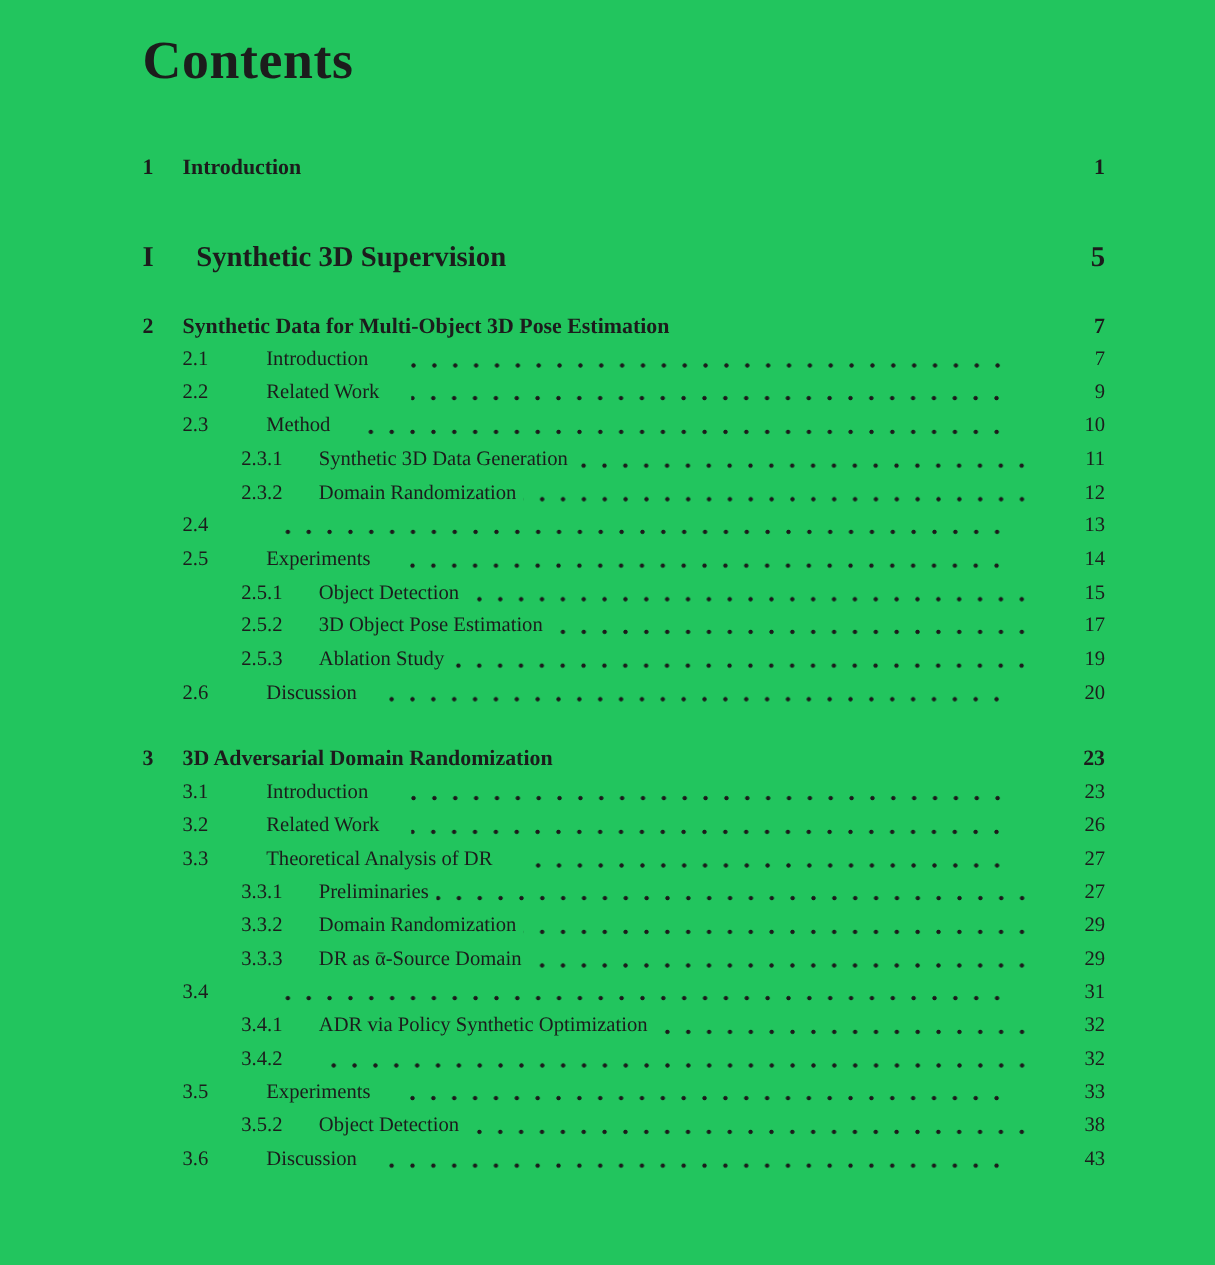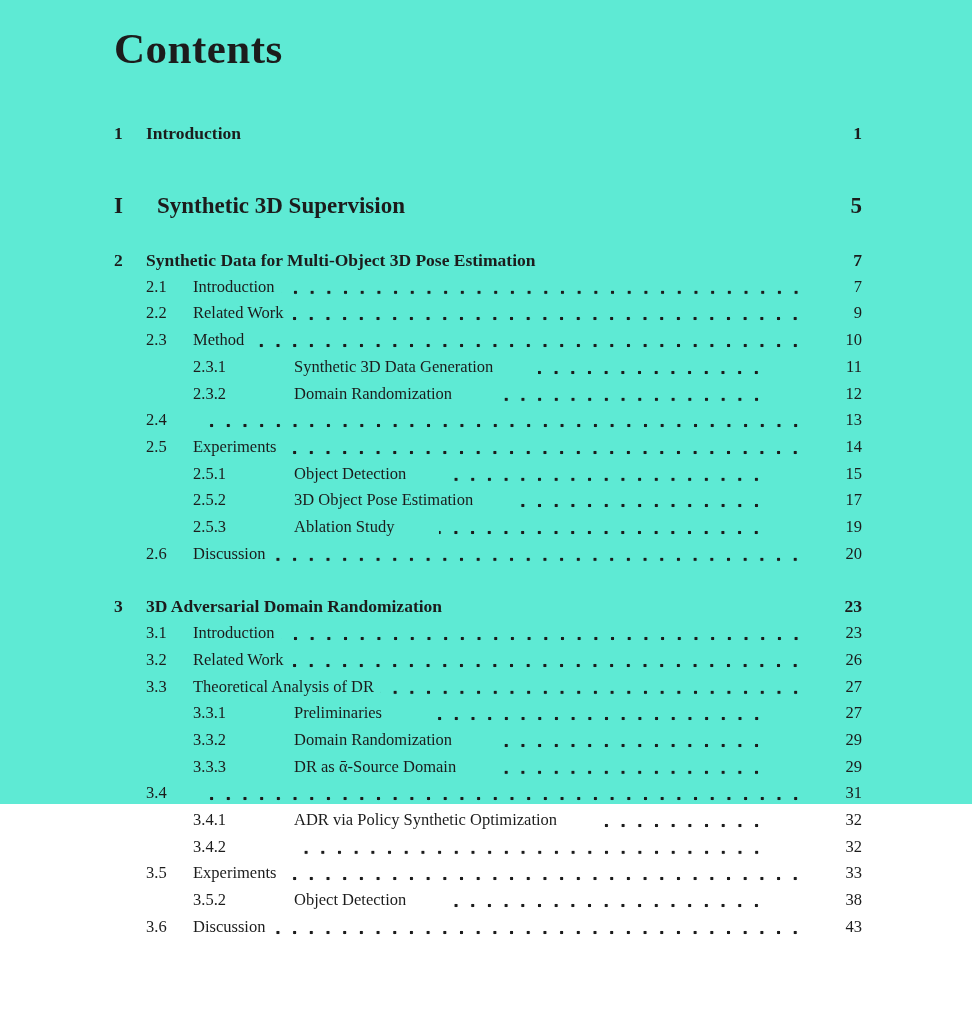--- a/index.html
+++ b/index.html
@@ -10,23 +10,23 @@
   body {
     width: 972px;
     height: 1012px;
     overflow: hidden;
     font-family: "Liberation Serif", "DejaVu Serif", serif;
     color: #1c1c1c;
   }
   .page {
     box-sizing: border-box;
     width: 972px;
-    height: 804px;
-    padding: 25px 110px 0 114px;
-    background: #5eead4;
+    height: 1012px;
+    padding: 25px 88px 0 114px;
+    background: #22c55e;
   }
   h1.contents-title {
     margin: 0 0 48px 0;
     font-size: 43px;
     line-height: 1.1;
     font-weight: 700;
     letter-spacing: 0.5px;
   }
   .toc { display: block; }
   .row {
@@ -41,22 +41,22 @@
     font-size: 17.5px;
     margin-top: 26px;
   }
   .row.part {
     font-weight: 700;
     font-size: 23px;
     line-height: 30px;
     margin-top: 44px;
     margin-bottom: 0;
   }
-  .row.section    { padding-left: 32px; }
-  .row.subsection { padding-left: 79px; gap: 39px; }
+  .row.section    { padding-left: 32px; gap: 20px; }
+  .row.subsection { padding-left: 79px; }
 
   .num { flex: none; display: inline-block; }
   .row.chapter    .num { width: 32px; }
   .row.part       .num { width: 43px; }
   .row.section    .num { width: 47px; }
   .row.subsection .num { width: 62px; }
 
   .ttl { flex: none; }
 
   .leader {

